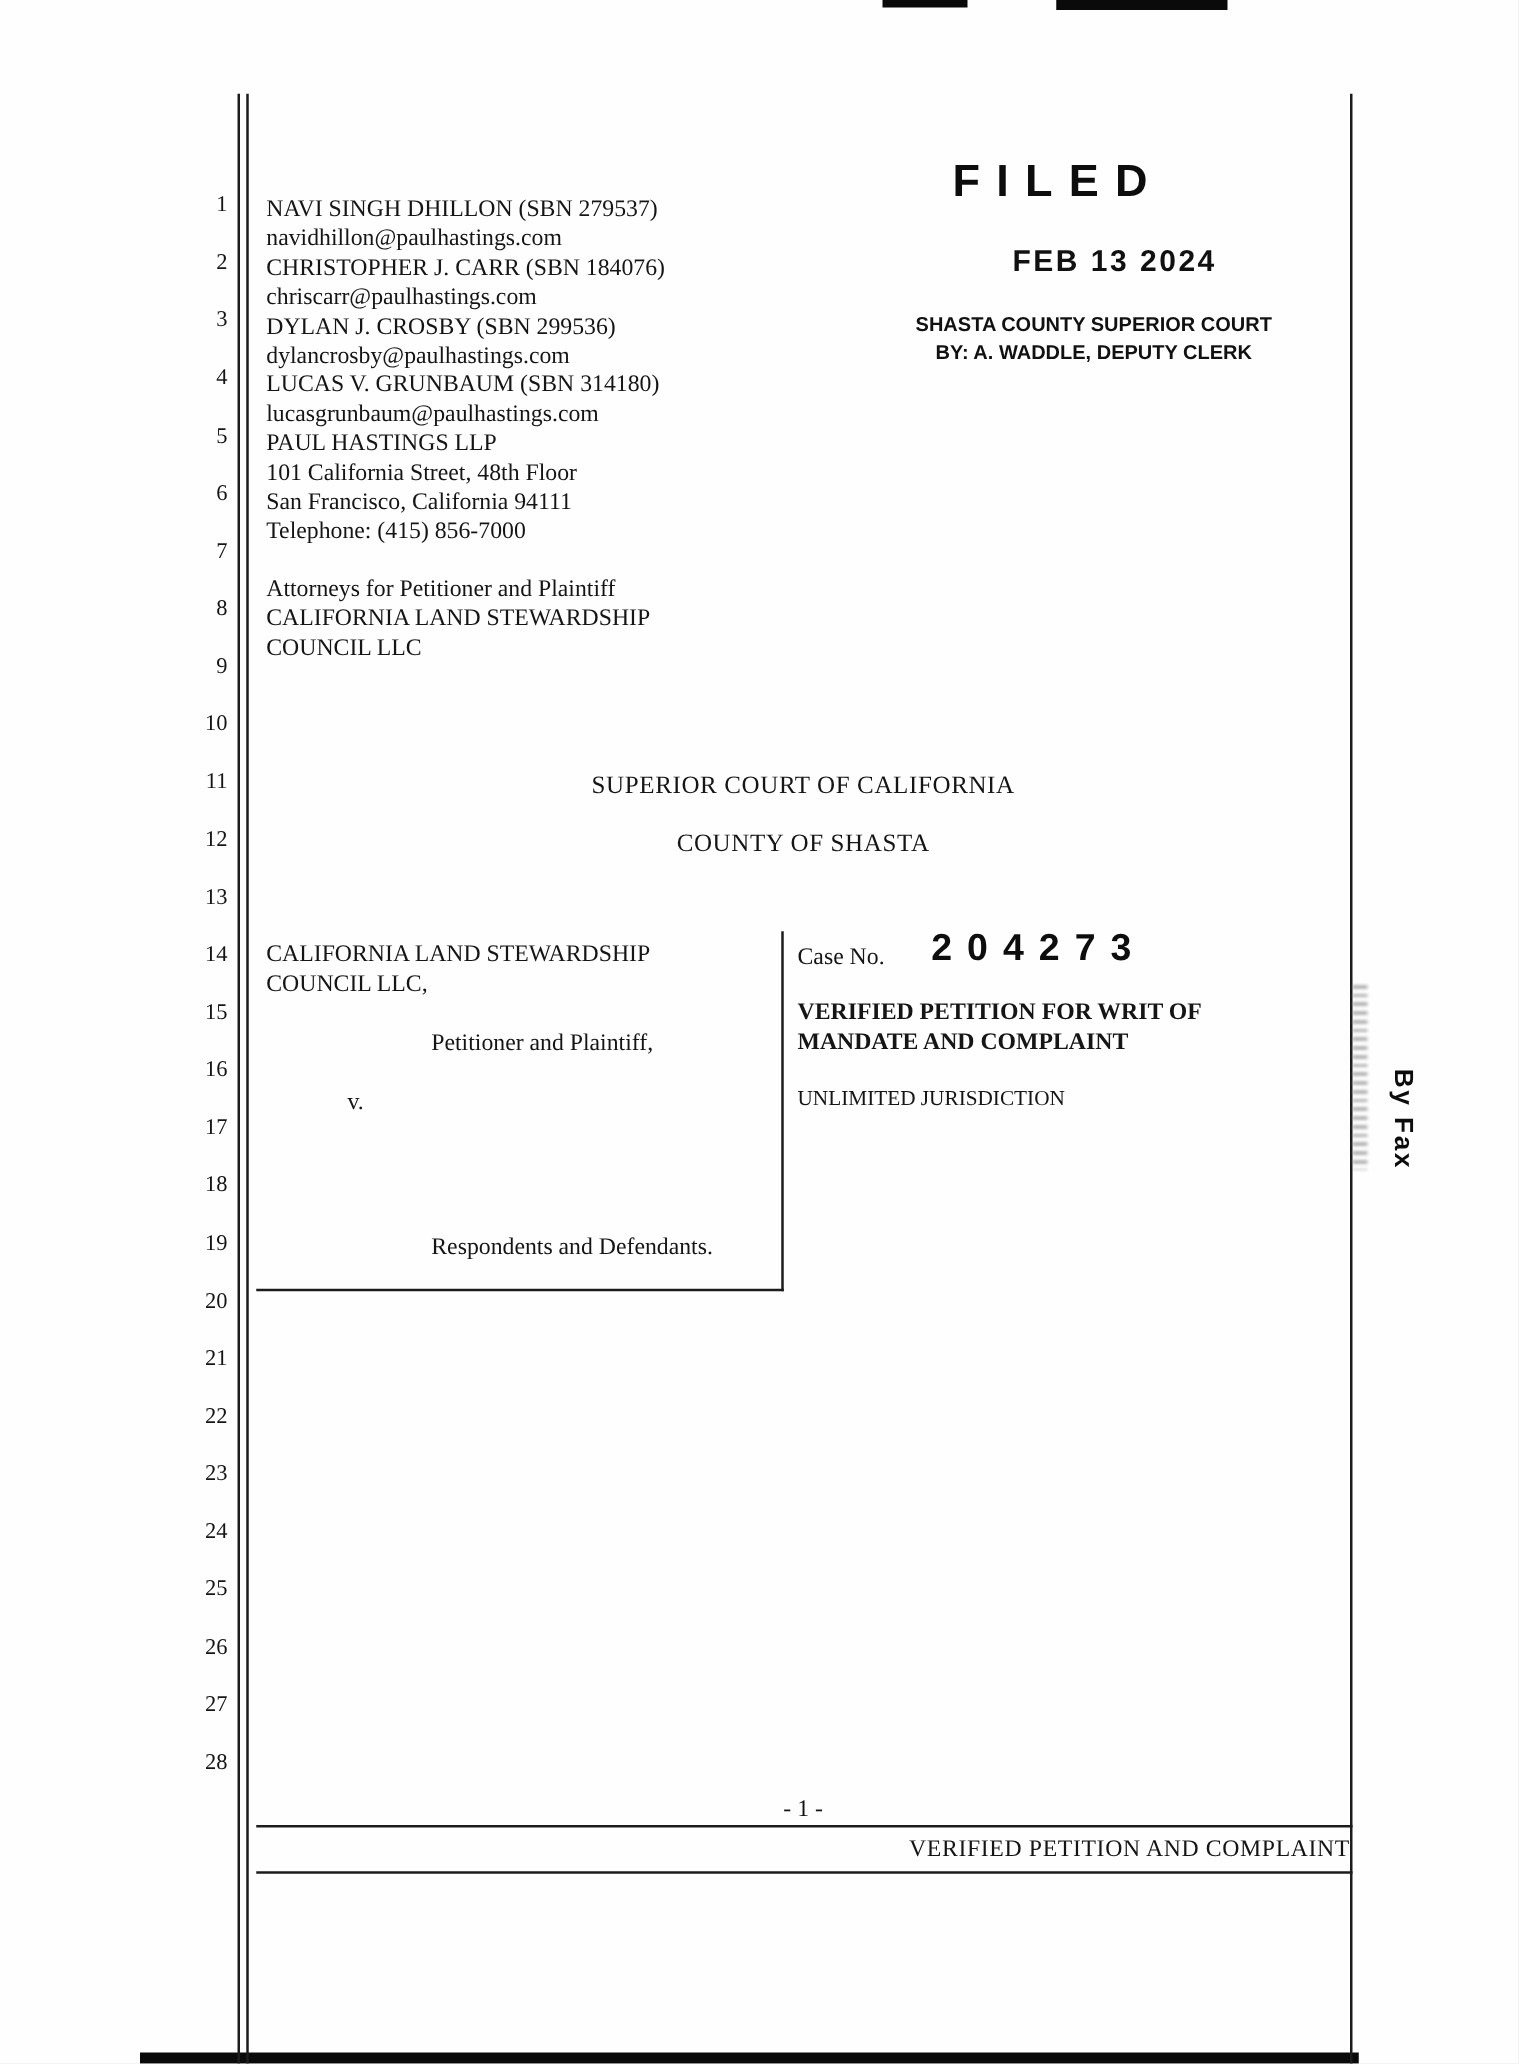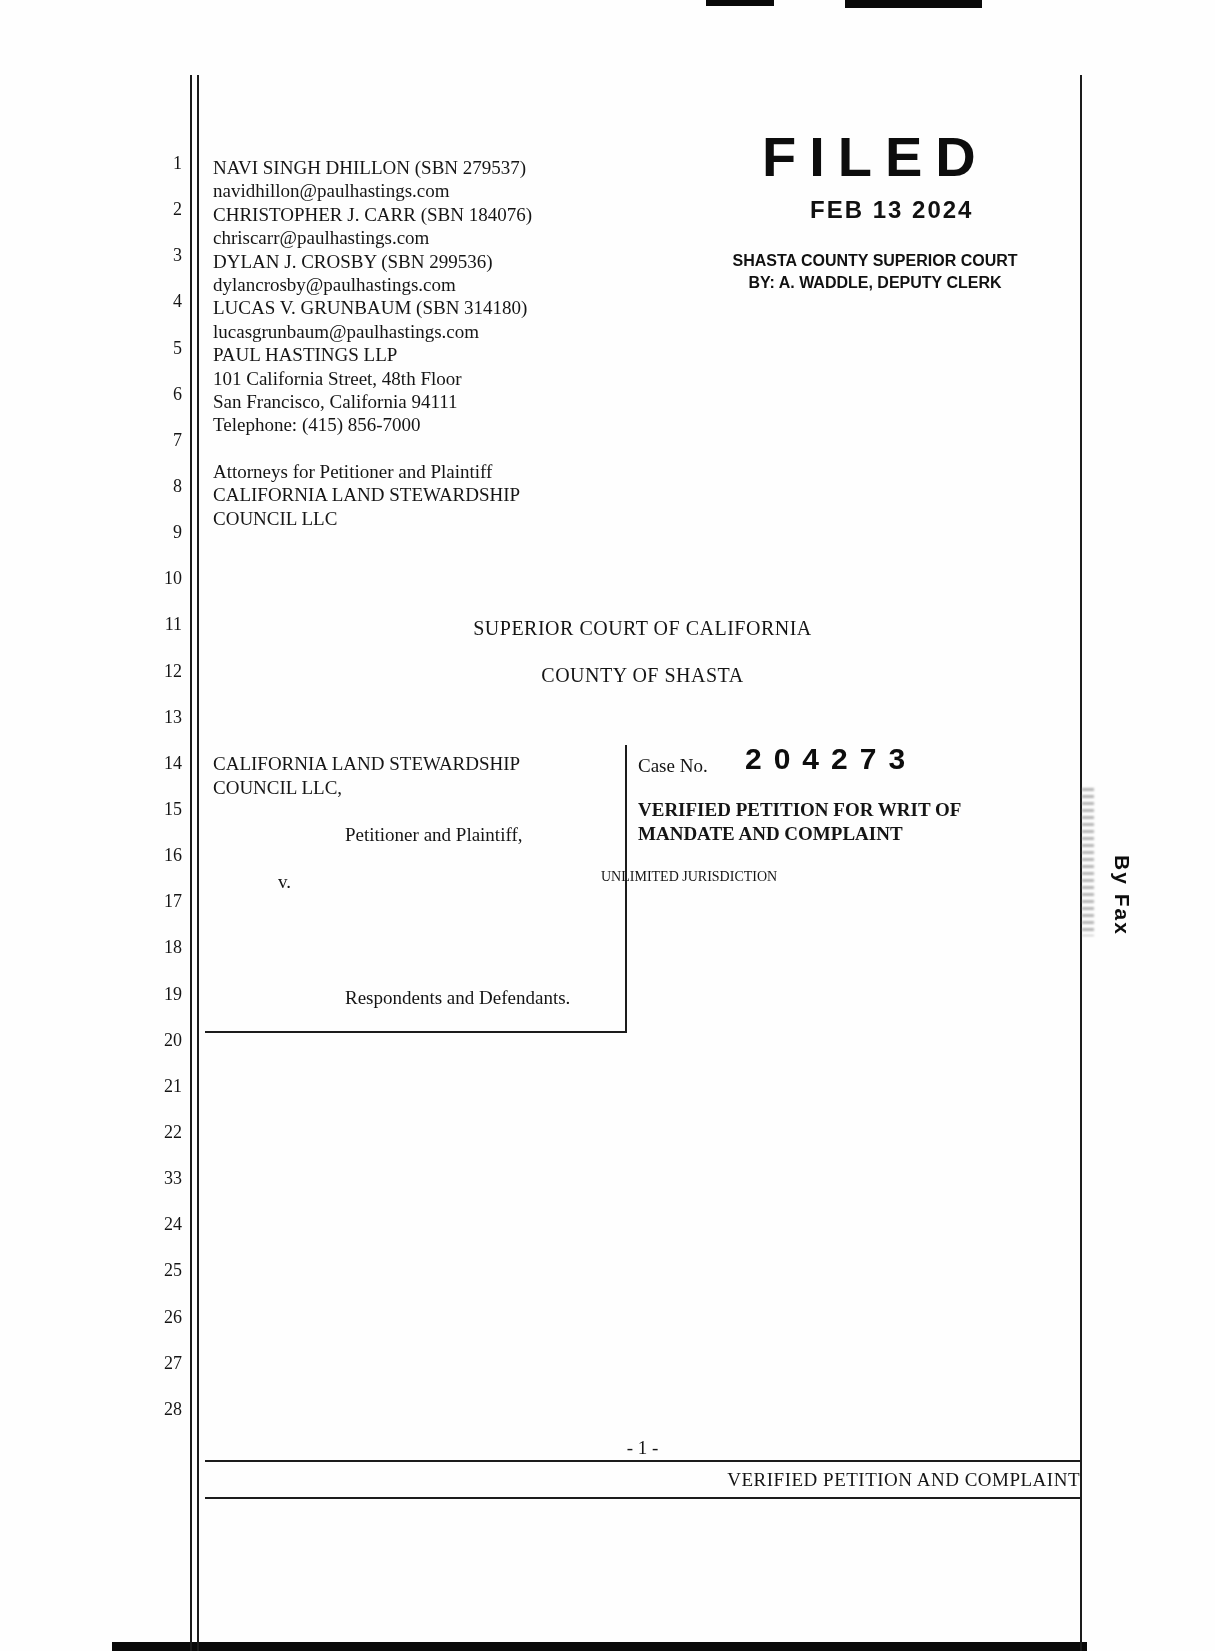--- a/index.html
+++ b/index.html
@@ -20,21 +20,21 @@
   
   .lineno-col{position:absolute;left:138px;top:152px;width:44px;text-align:right;
     font-size:18px;}
   .lineno-row{height:46.15px;line-height:22px;}
   
   .att-block{position:absolute;left:213px;top:156px;font-size:19px;line-height:23.4px;white-space:nowrap;}
   .attfor-block{position:absolute;left:213px;top:460px;font-size:19px;line-height:23.4px;white-space:nowrap;}
   
   .filed{position:absolute;left:762px;top:124px;
     font-family:"Liberation Sans", sans-serif;font-weight:700;
-    font-size:56px;letter-spacing:13px;color:#0d0d0d;}
+    font-size:36px;letter-spacing:13px;color:#0d0d0d;}
   .filed-date{position:absolute;left:810px;top:196px;
     font-family:"Liberation Sans", sans-serif;font-weight:600;
     font-size:24px;letter-spacing:2px;color:#111;}
   .court-stamp{position:absolute;left:715px;top:250px;width:320px;text-align:center;
     font-family:"Liberation Sans", sans-serif;font-weight:600;
     font-size:16px;line-height:22px;color:#111;}
   
   .center-band{position:absolute;left:205px;width:875px;text-align:center;font-size:20px;letter-spacing:.5px;}
   .court-title{top:617px;}
   .court-county{top:664px;}
@@ -46,21 +46,21 @@
   .plaintiff-role{left:345px;top:823px;}
   .versus{left:278px;top:870px;}
   .defendant-name{left:213px;top:916px;}
   .defendant-role{left:345px;top:986px;}
   
   .case-label{position:absolute;left:638px;top:755px;font-size:19px;}
   .case-number{position:absolute;left:745px;top:742px;
     font-family:"Liberation Sans", sans-serif;font-weight:700;
     font-size:30px;letter-spacing:12px;color:#0d0d0d;}
   .case-title{position:absolute;left:638px;top:798px;font-size:19px;line-height:24px;font-weight:700;white-space:nowrap;}
-  .jurisdiction{position:absolute;left:601px;top:869px;font-size:14px;white-space:nowrap;}
+  .jurisdiction{position:absolute;left:638px;top:869px;font-size:17px;white-space:nowrap;}
   
   .by-fax{position:absolute;left:1110px;top:855px;
     writing-mode:vertical-rl;
     font-family:"Liberation Sans", sans-serif;font-weight:700;
     font-size:21px;letter-spacing:2px;color:#0d0d0d;}
   .smudge{position:absolute;left:1082px;top:788px;width:12px;height:148px;
     background:repeating-linear-gradient(180deg,#777 0 3px,transparent 3px 7px);
     filter:blur(1.2px);opacity:.55;}
   
   .page-num{position:absolute;left:205px;width:875px;top:1437px;text-align:center;font-size:19px;}
@@ -103,21 +103,21 @@
       <div class="lineno-row">13</div>
       <div class="lineno-row">14</div>
       <div class="lineno-row">15</div>
       <div class="lineno-row">16</div>
       <div class="lineno-row">17</div>
       <div class="lineno-row">18</div>
       <div class="lineno-row">19</div>
       <div class="lineno-row">20</div>
       <div class="lineno-row">21</div>
       <div class="lineno-row">22</div>
-      <div class="lineno-row">33</div>
+      <div class="lineno-row">23</div>
       <div class="lineno-row">24</div>
       <div class="lineno-row">25</div>
       <div class="lineno-row">26</div>
       <div class="lineno-row">27</div>
       <div class="lineno-row">28</div>
     </div>
 
   <div class="att-block">
       <div>NAVI SINGH DHILLON (SBN 279537)</div>
       <div>navidhillon@paulhastings.com</div>

